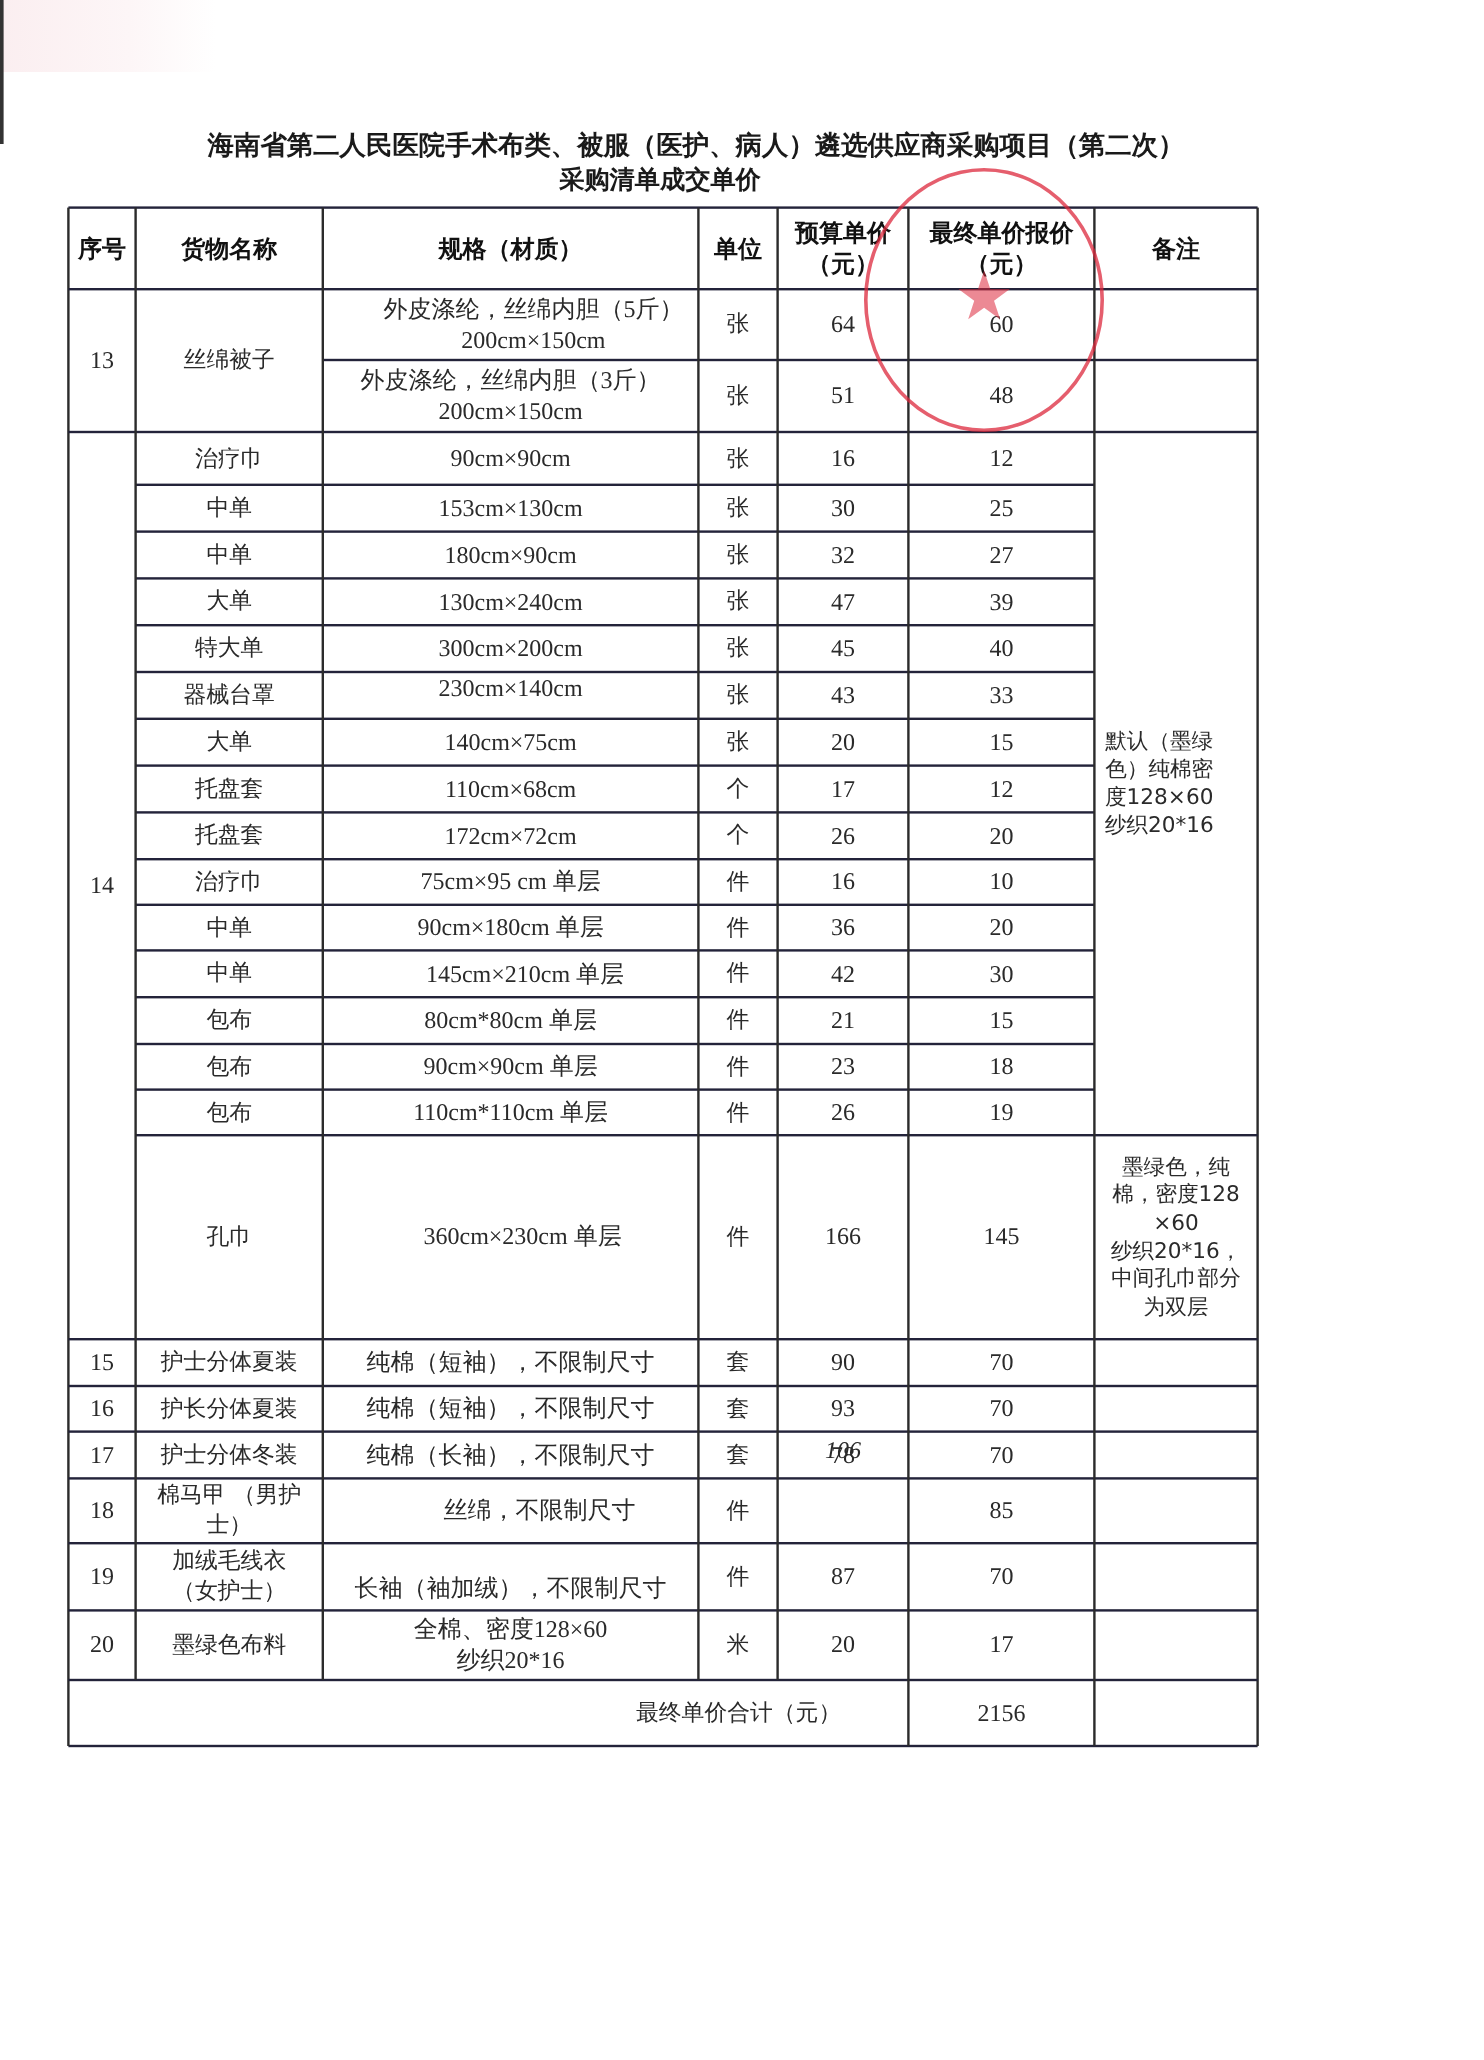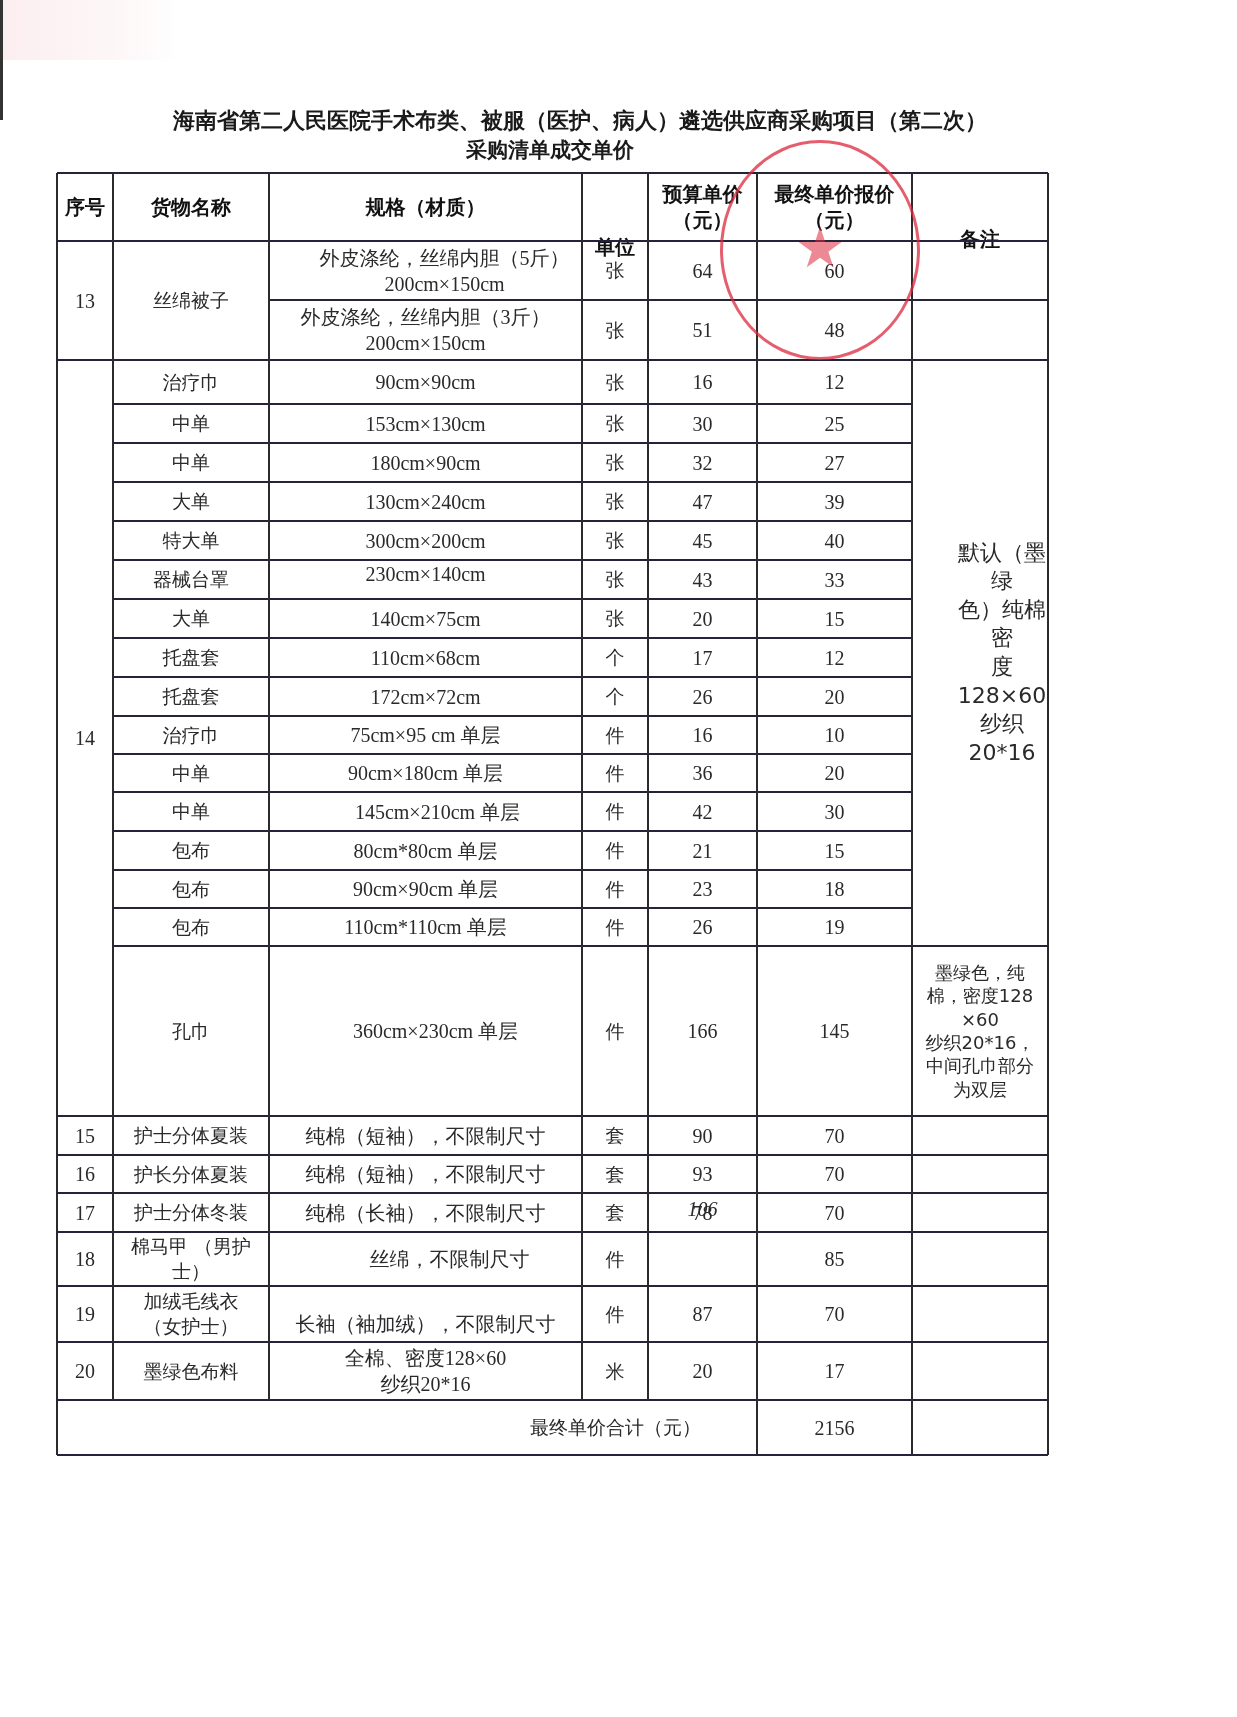--- a/index.html
+++ b/index.html
@@ -50,26 +50,26 @@
 <div class="scan-tint"></div>
 <div class="left-edge"></div>
 
 <div class="title l1">海南省第二人民医院手术布类、被服（医护、病人）遴选供应商采购项目（第二次）</div>
 <div class="title l2">采购清单成交单价</div>
 
 <div id="table" class="grid">
     <div class="cell hdr" style="left: 57px; top: 173px; width: 56px; height: 68px; white-space: pre-line;">序号</div>
     <div class="cell hdr" style="left: 113px; top: 173px; width: 156px; height: 68px; white-space: pre-line;">货物名称</div>
     <div class="cell hdr" style="left: 269px; top: 173px; width: 313px; height: 68px; white-space: pre-line;">规格（材质）</div>
-    <div class="cell hdr" style="left: 582px; top: 173px; width: 66px; height: 68px; white-space: pre-line; margin-top: 40px;">单位</div>
+    <div class="cell hdr" style="left: 582px; top: 173px; width: 66px; height: 68px; white-space: pre-line;">单位</div>
     <div class="cell hdr" style="left: 648px; top: 173px; width: 109px; height: 68px; white-space: pre-line;">预算单价
 （元）</div>
     <div class="cell hdr" style="left: 757px; top: 173px; width: 155px; height: 68px; white-space: pre-line;">最终单价报价
 （元）</div>
-    <div class="cell hdr" style="left: 912px; top: 173px; width: 136px; height: 68px; white-space: pre-line; margin-top: 32px;">备注</div>
+    <div class="cell hdr" style="left: 912px; top: 173px; width: 136px; height: 68px; white-space: pre-line;">备注</div>
     <div class="cell num" style="left: 57px; top: 241px; width: 56px; height: 119px; white-space: pre-line;">13</div>
     <div class="cell " style="left: 113px; top: 241px; width: 156px; height: 119px; white-space: pre-line;">丝绵被子</div>
     <div class="cell num" style="left: 269px; top: 241px; width: 351px; height: 59px; white-space: pre-line; font-family: Liberation Serif, serif;">外皮涤纶，丝绵内胆（5斤）
 200cm×150cm</div>
     <div class="cell " style="left: 582px; top: 241px; width: 66px; height: 59px; white-space: pre-line;">张</div>
     <div class="cell num" style="left: 648px; top: 241px; width: 109px; height: 59px; white-space: pre-line;">64</div>
     <div class="cell num" style="left: 757px; top: 241px; width: 155px; height: 59px; white-space: pre-line;">60</div>
     <div class="cell num" style="left: 269px; top: 300px; width: 313px; height: 60px; white-space: pre-line;">外皮涤纶，丝绵内胆（3斤）
 200cm×150cm</div>
     <div class="cell " style="left: 582px; top: 300px; width: 66px; height: 60px; white-space: pre-line;">张</div>
@@ -149,21 +149,21 @@
     <div class="cell " style="left: 113px; top: 908px; width: 156px; height: 38px; white-space: pre-line;">包布</div>
     <div class="cell num spec" style="left: 269px; top: 908px; width: 313px; height: 38px; white-space: pre-line;">110cm*110cm   单层</div>
     <div class="cell " style="left: 582px; top: 908px; width: 66px; height: 38px; white-space: pre-line;">件</div>
     <div class="cell num" style="left: 648px; top: 908px; width: 109px; height: 38px; white-space: pre-line;">26</div>
     <div class="cell num" style="left: 757px; top: 908px; width: 155px; height: 38px; white-space: pre-line;">19</div>
     <div class="cell " style="left: 113px; top: 946px; width: 156px; height: 170px; white-space: pre-line;">孔巾</div>
     <div class="cell num spec" style="left: 269px; top: 946px; width: 313px; height: 170px; white-space: pre-line; padding-left: 20px;">360cm×230cm  单层</div>
     <div class="cell " style="left: 582px; top: 946px; width: 66px; height: 170px; white-space: pre-line;">件</div>
     <div class="cell num" style="left: 648px; top: 946px; width: 109px; height: 170px; white-space: pre-line;">166</div>
     <div class="cell num" style="left: 757px; top: 946px; width: 155px; height: 170px; white-space: pre-line;">145</div>
-    <div class="cell " style="left: 912px; top: 360px; width: 108px; height: 586px; white-space: pre-line; font-size: 22px; margin-left: 36px;">默认（墨绿
+    <div class="cell " style="left: 912px; top: 360px; width: 108px; height: 586px; white-space: pre-line; font-size: 18px;">默认（墨绿
 色）纯棉密
 度128×60
 纱织20*16</div>
     <div class="cell " style="left: 912px; top: 946px; width: 136px; height: 170px; white-space: pre-line; font-size: 18px;">墨绿色，纯
 棉，密度128
 ×60
 纱织20*16，
 中间孔巾部分
 为双层</div>
     <div class="cell num" style="left: 57px; top: 1116px; width: 56px; height: 39px; white-space: pre-line;">15</div>

